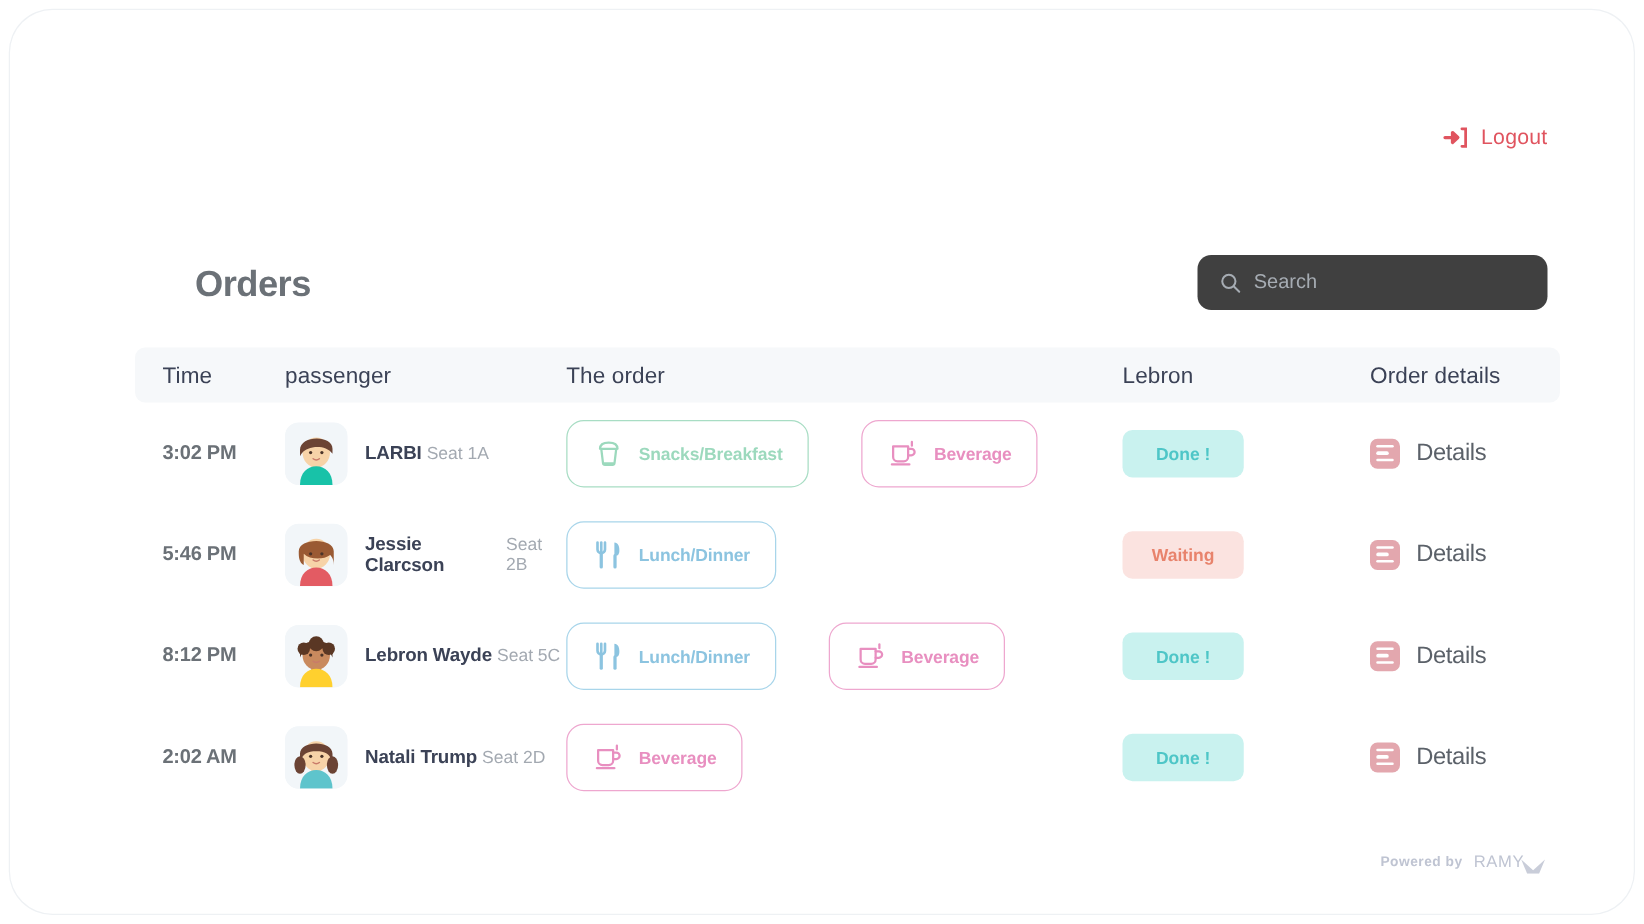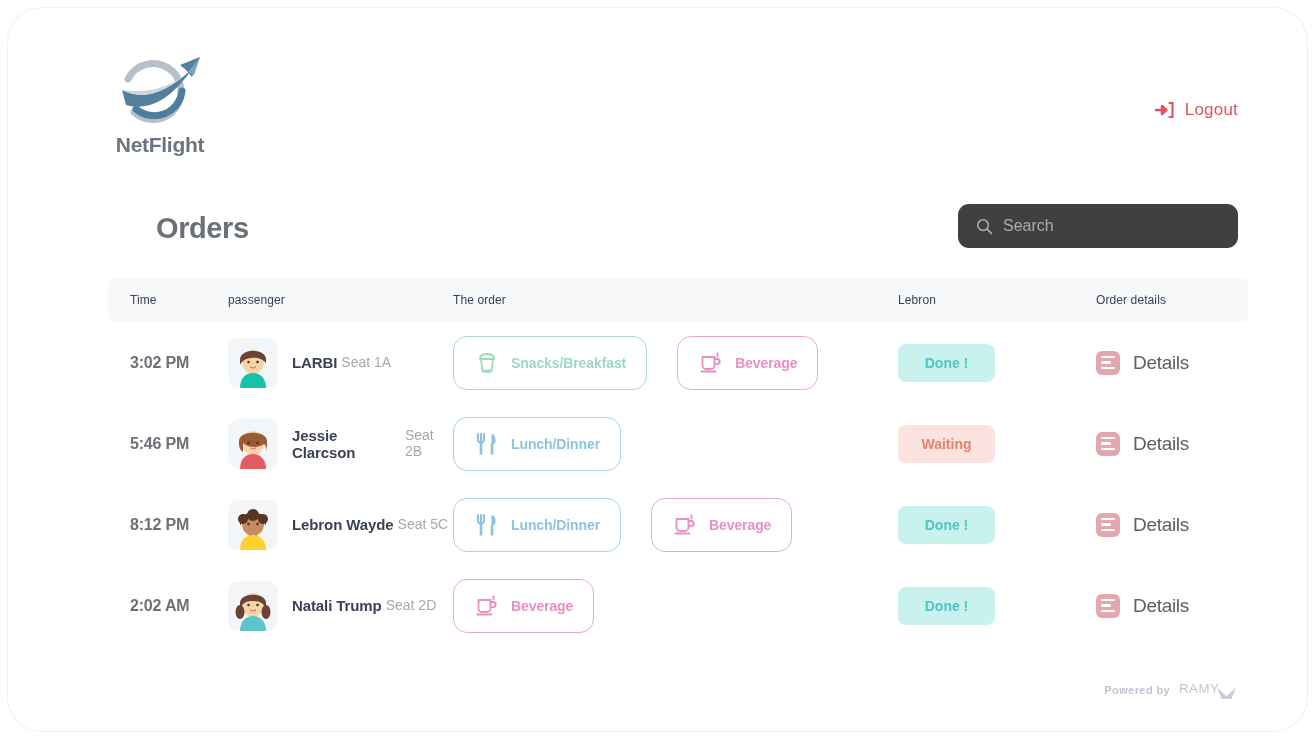--- a/index.html
+++ b/index.html
@@ -85,21 +85,21 @@
     width: 1140px;
   }
 
   .thead {
     display: flex; align-items: center;
     height: 44px;
     background: #f6f8fa;
     border-radius: 8px;
   }
   .th {
-    font-size: 12px; color: #3b4256;
+    font-size: 18px; color: #3b4256;
     letter-spacing: 0.1px;
   }
   .col-time      { width: 120px; padding-left: 22px; }
   .col-passenger { width: 225px; }
   .col-order     { width: 445px; }
   .col-status    { width: 198px; }
   .col-details   { width: 152px; }
 
   .trow {
     display: flex; align-items: center;
@@ -118,21 +118,21 @@
     border-radius: 11px;
     background: #f2f6f9;
     flex: 0 0 auto;
     overflow: hidden;
   }
   .avatar svg { display: block; width: 50px; height: 50px; }
   .pax-text { display: flex; gap: 4px; }
   .pax-name { font-size: 15px; font-weight: bold; color: #3b4256; letter-spacing: -0.1px; }
   .pax-seat { font-size: 14px; color: #a3a9b1; }
 
-  .order-chips { display: flex; align-items: center; gap: 30px; }
+  .order-chips { display: flex; align-items: center; gap: 42px; }
   .chip {
     display: inline-flex; align-items: center; gap: 11px;
     height: 54px;
     padding: 0 20px;
     border-radius: 14px;
     border: 1px solid transparent;
     background: #ffffff;
     cursor: pointer;
     white-space: nowrap;
   }
@@ -187,31 +187,20 @@
   }
   .ramy-mark { height: 19px; display: block; }
 </style>
 </head>
 <body>
 
 <div class="page-frame">
 
   <div class="app-header">
 
-    <div class="brand">
-      <svg class="brand-mark" viewBox="0 0 104 78">
-        <path d="M20 26 a28 28 0 1 1 6 33" fill="none" stroke="#b7bfc8" stroke-width="7" stroke-linecap="round"></path>
-        <path d="M28 56 a28 28 0 0 0 46 -18" fill="none" stroke="#4d7e9e" stroke-width="7" stroke-linecap="round"></path>
-        <path d="M14 37 C34 47 56 42 84 16 C62 48 40 58 18 52 Z" fill="#53809f"></path>
-        <path d="M14 37 C34 47 56 42 84 16 C64 34 42 41 14 37 Z" fill="#cfd5da"></path>
-        <path d="M72 12 L92 4 L84 24 L78 17 Z" fill="#53809f"></path>
-        <path d="M80 19 L92 4 L86 22 Z" fill="#7fa3bb"></path>
-      </svg>
-      <div class="brand-name">NetFlight</div>
-    </div>
 
     <div class="logout">
       <svg class="logout-icon" viewBox="0 0 20 20">
         <path d="M2 10 h9 M8 6 l4.3 4 -4.3 4 Z" fill="#e0545f" stroke="#e0545f" stroke-width="2.6" stroke-linecap="round" stroke-linejoin="round"></path>
         <path d="M15.5 3 h3 v14 h-3" fill="none" stroke="#e0545f" stroke-width="2.2" stroke-linecap="round"></path>
       </svg>
       <span class="logout-label">Logout</span>
     </div>
   </div>
 

